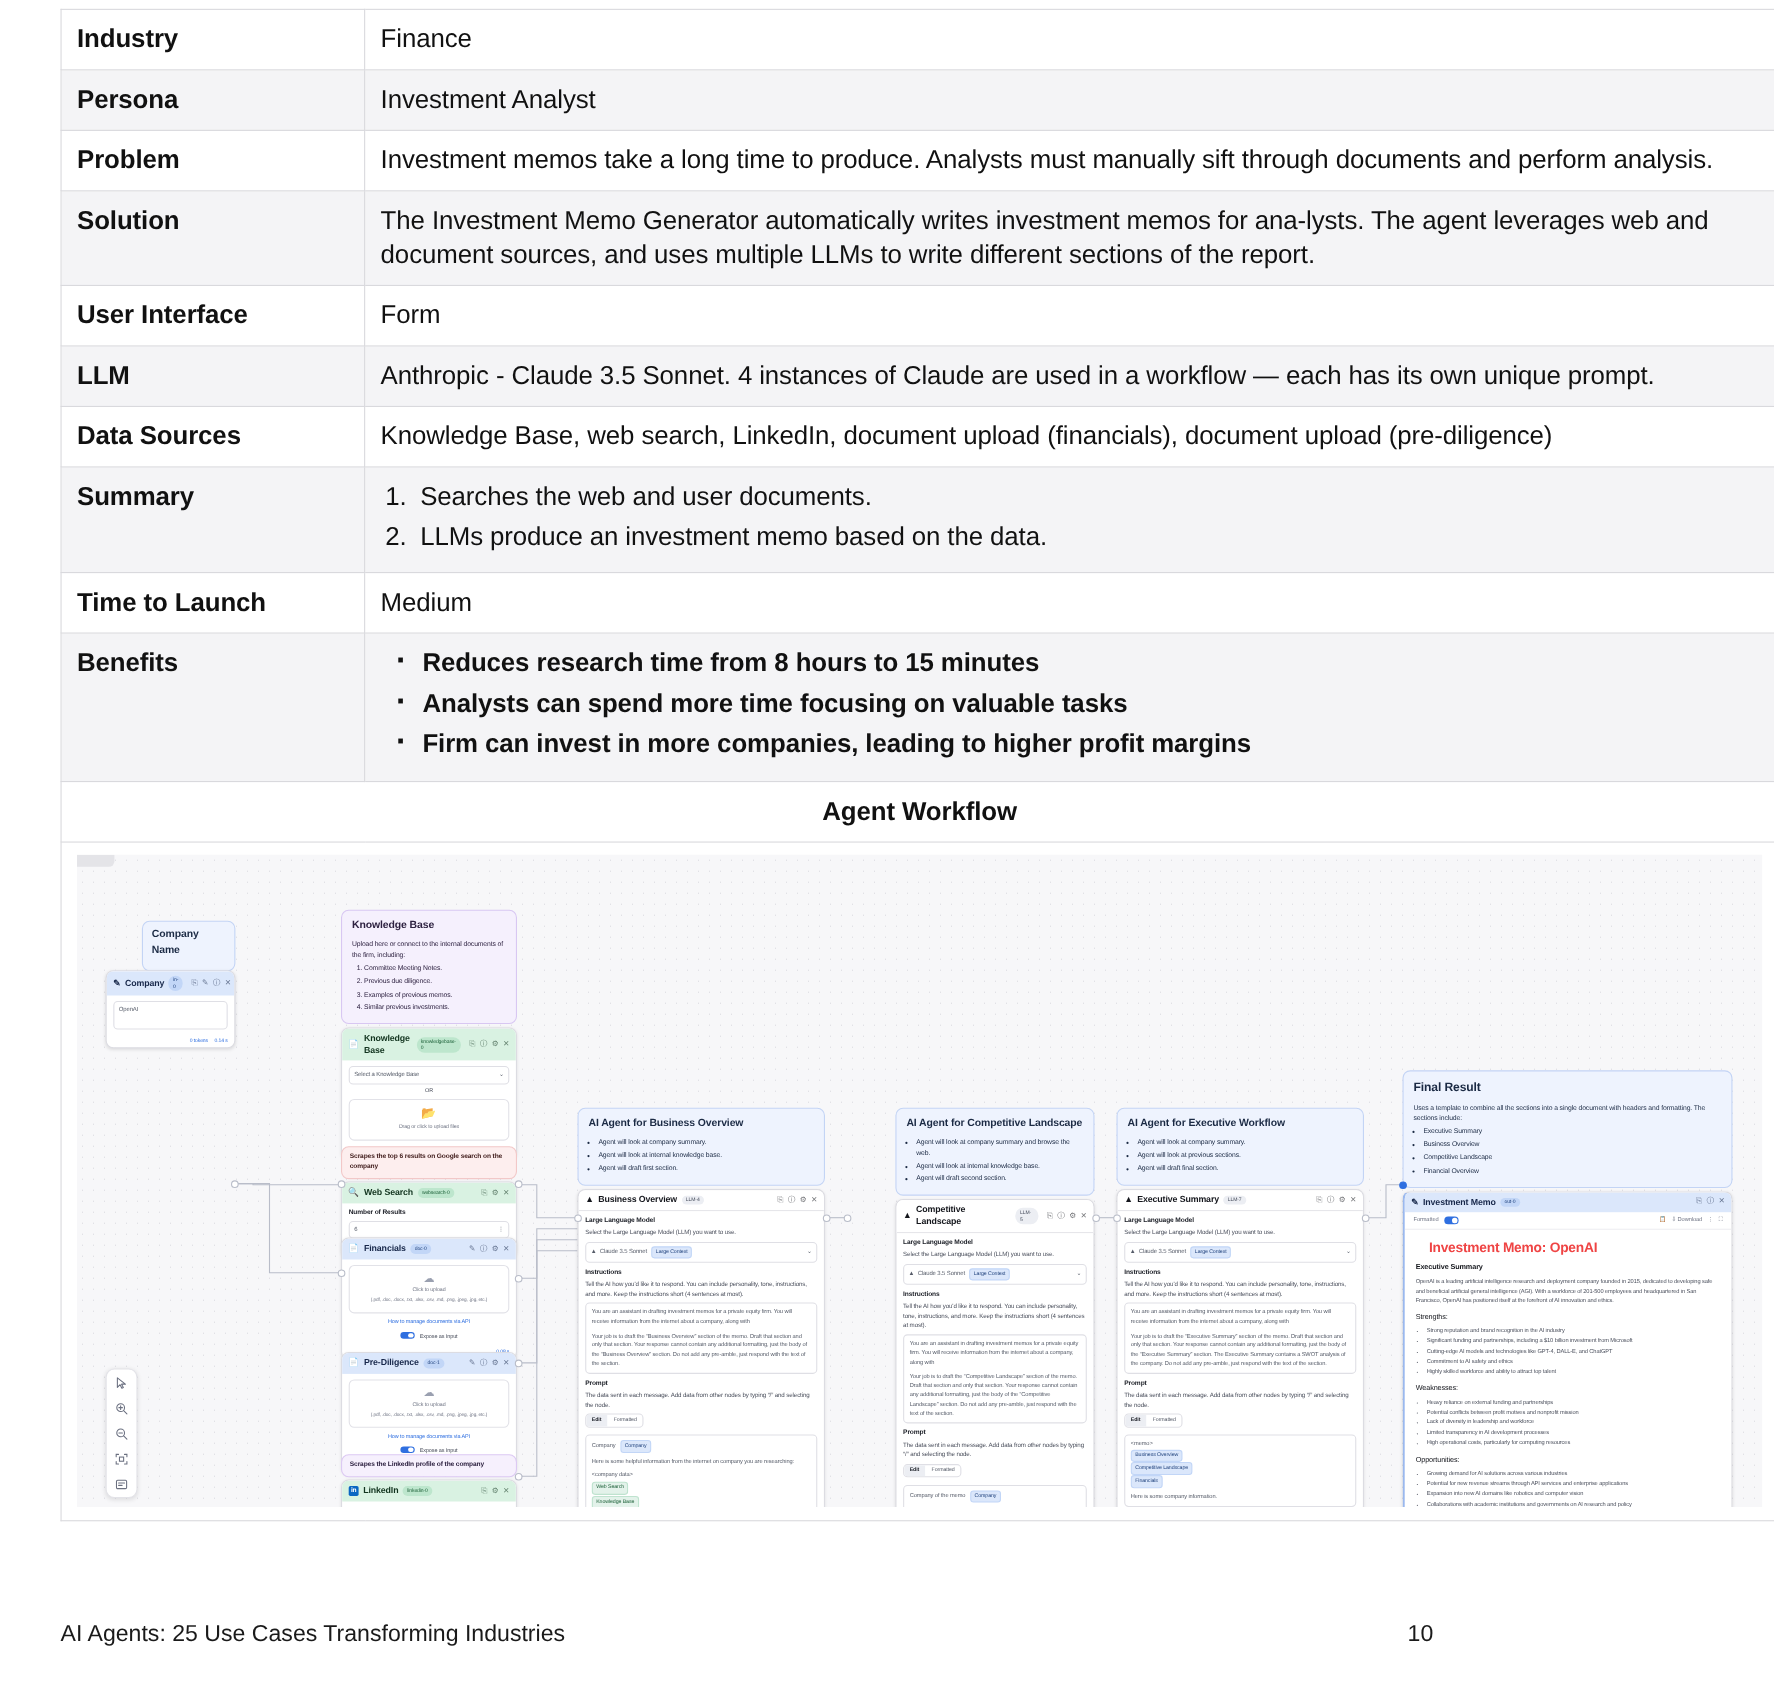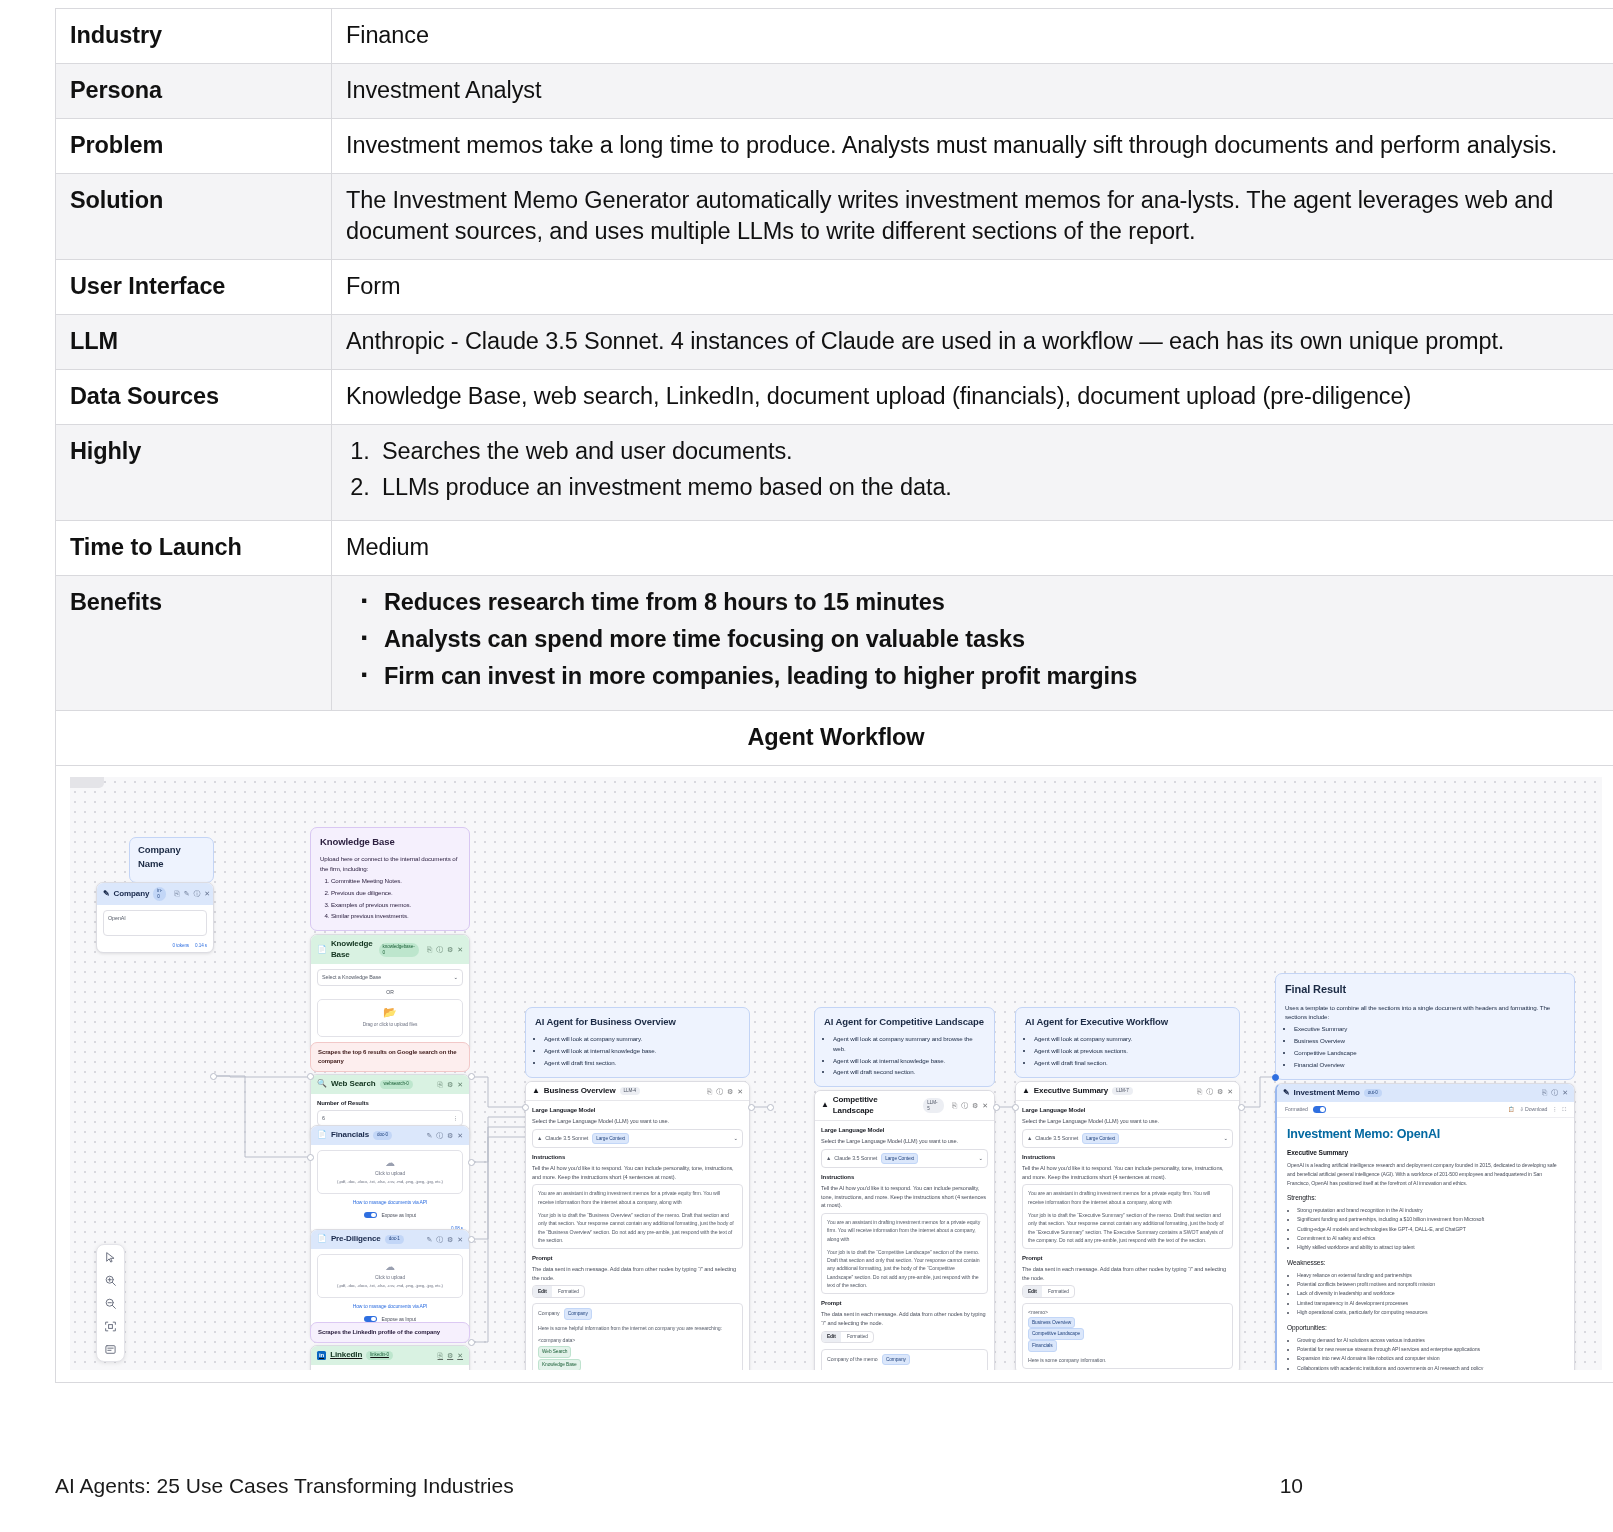--- a/index.html
+++ b/index.html
@@ -84,21 +84,21 @@
   .upl{border:1px solid #e2e2e8;border-radius:5px;background:#fff;padding:7px 4px;text-align:center;font-size:4.8px;color:#6f7484;}
   .tagline{background:#e3f2ea;border:1px solid #bfe3cf;border-radius:3px;color:#1d6139;padding:1px 3px;display:inline-block;font-size:4.8px;margin-top:1.5px;}
   .tagblue{background:#dbe7fb;border:1px solid #c2d6f7;border-radius:3px;color:#23457f;padding:1px 3px;display:inline-block;font-size:4.8px;}
   .ta{border:1px solid #dfdfe5;border-radius:4px;background:#fff;padding:4px 5px;font-size:5.2px;line-height:1.6;color:#555b68;}
   .seg{display:inline-block;border:1px solid #dfdfe5;border-radius:4px;overflow:hidden;font-size:4.8px;}
   .seg span{display:inline-block;padding:1.5px 5px;color:#555b68;}
   .seg span.on{background:#eceef3;color:#1a1d25;font-weight:bold;}
 
   
   .memo{padding:8px 10px 6px 10px;}
-  .memo h1{margin:0 0 7px 0;font-size:12.5px;letter-spacing:-0.2px;color:#0369a1;}
+  .memo h1{margin:0 0 7px 12px;font-size:12.5px;letter-spacing:-0.2px;color:#ef4444;}
   .memo h2{margin:7px 0 3px 0;font-size:6.6px;color:#14161c;}
   .memo p{margin:0;font-size:5.2px;line-height:1.68;color:#4a4f5c;}
   .memo ul{margin:3px 0 0 0;padding-left:10px;}
   .memo li{font-size:5.2px;line-height:1.78;color:#4a4f5c;}
   .mbar{display:flex;align-items:center;gap:5px;padding:4px 8px;font-size:5.2px;color:#6f7484;border-bottom:1px solid #eeeef2;}
   .mbar .sp{flex:1;}
 
   
   .tools{
     position:absolute;left:26px;bottom:8px;width:27px;
@@ -143,21 +143,21 @@
       </tr>
       <tr class="alt">
         <td class="k">LLM</td>
         <td class="v">Anthropic - Claude 3.5 Sonnet. 4 instances of Claude are used in a workflow — each has its own unique prompt.</td>
       </tr>
       <tr>
         <td class="k">Data Sources</td>
         <td class="v">Knowledge Base, web search, LinkedIn, document upload (financials), document upload (pre-diligence)</td>
       </tr>
       <tr class="alt">
-        <td class="k">Highly</td>
+        <td class="k">Summary</td>
         <td class="v">
           <ol class="acts">
             <li>Searches the web and user documents.</li>
             <li>LLMs produce an investment memo based on the data.</li>
           </ol>
         </td>
       </tr>
       <tr>
         <td class="k">Time to Launch</td>
         <td class="v">Medium</td>
@@ -354,21 +354,21 @@
                   <span class="sp"></span>
                   <span class="link">0.10 s</span>
                 </div>
               </div>
             </div>
 
             <div class="node" style="left:240px;top:545px;width:160px;">
               <div class="tip tip-violet" style="padding:5px 7px;font-size:6px;font-weight:bold;">
                 <span>Scrapes the LinkedIn profile of the company</span>
               </div>
-              <div class="card" style="margin-top:2px;text-decoration:underline;">
+              <div class="card" style="margin-top:2px;">
                 <div class="chd hd-green">
                   <span style="background:#0a66c2;color:#fff;font-size:6px;padding:0.5px 2px;border-radius:1.5px;">in</span>
                   <span>LinkedIn</span>
                   <span class="pill">linkedin-0</span>
                   <span class="sp"></span>
                   <span class="ic">⎘</span>
                   <span class="ic">⚙</span>
                   <span class="ic">✕</span>
                 </div>
                 <div class="cbody" style="display:flex;gap:6px;">

